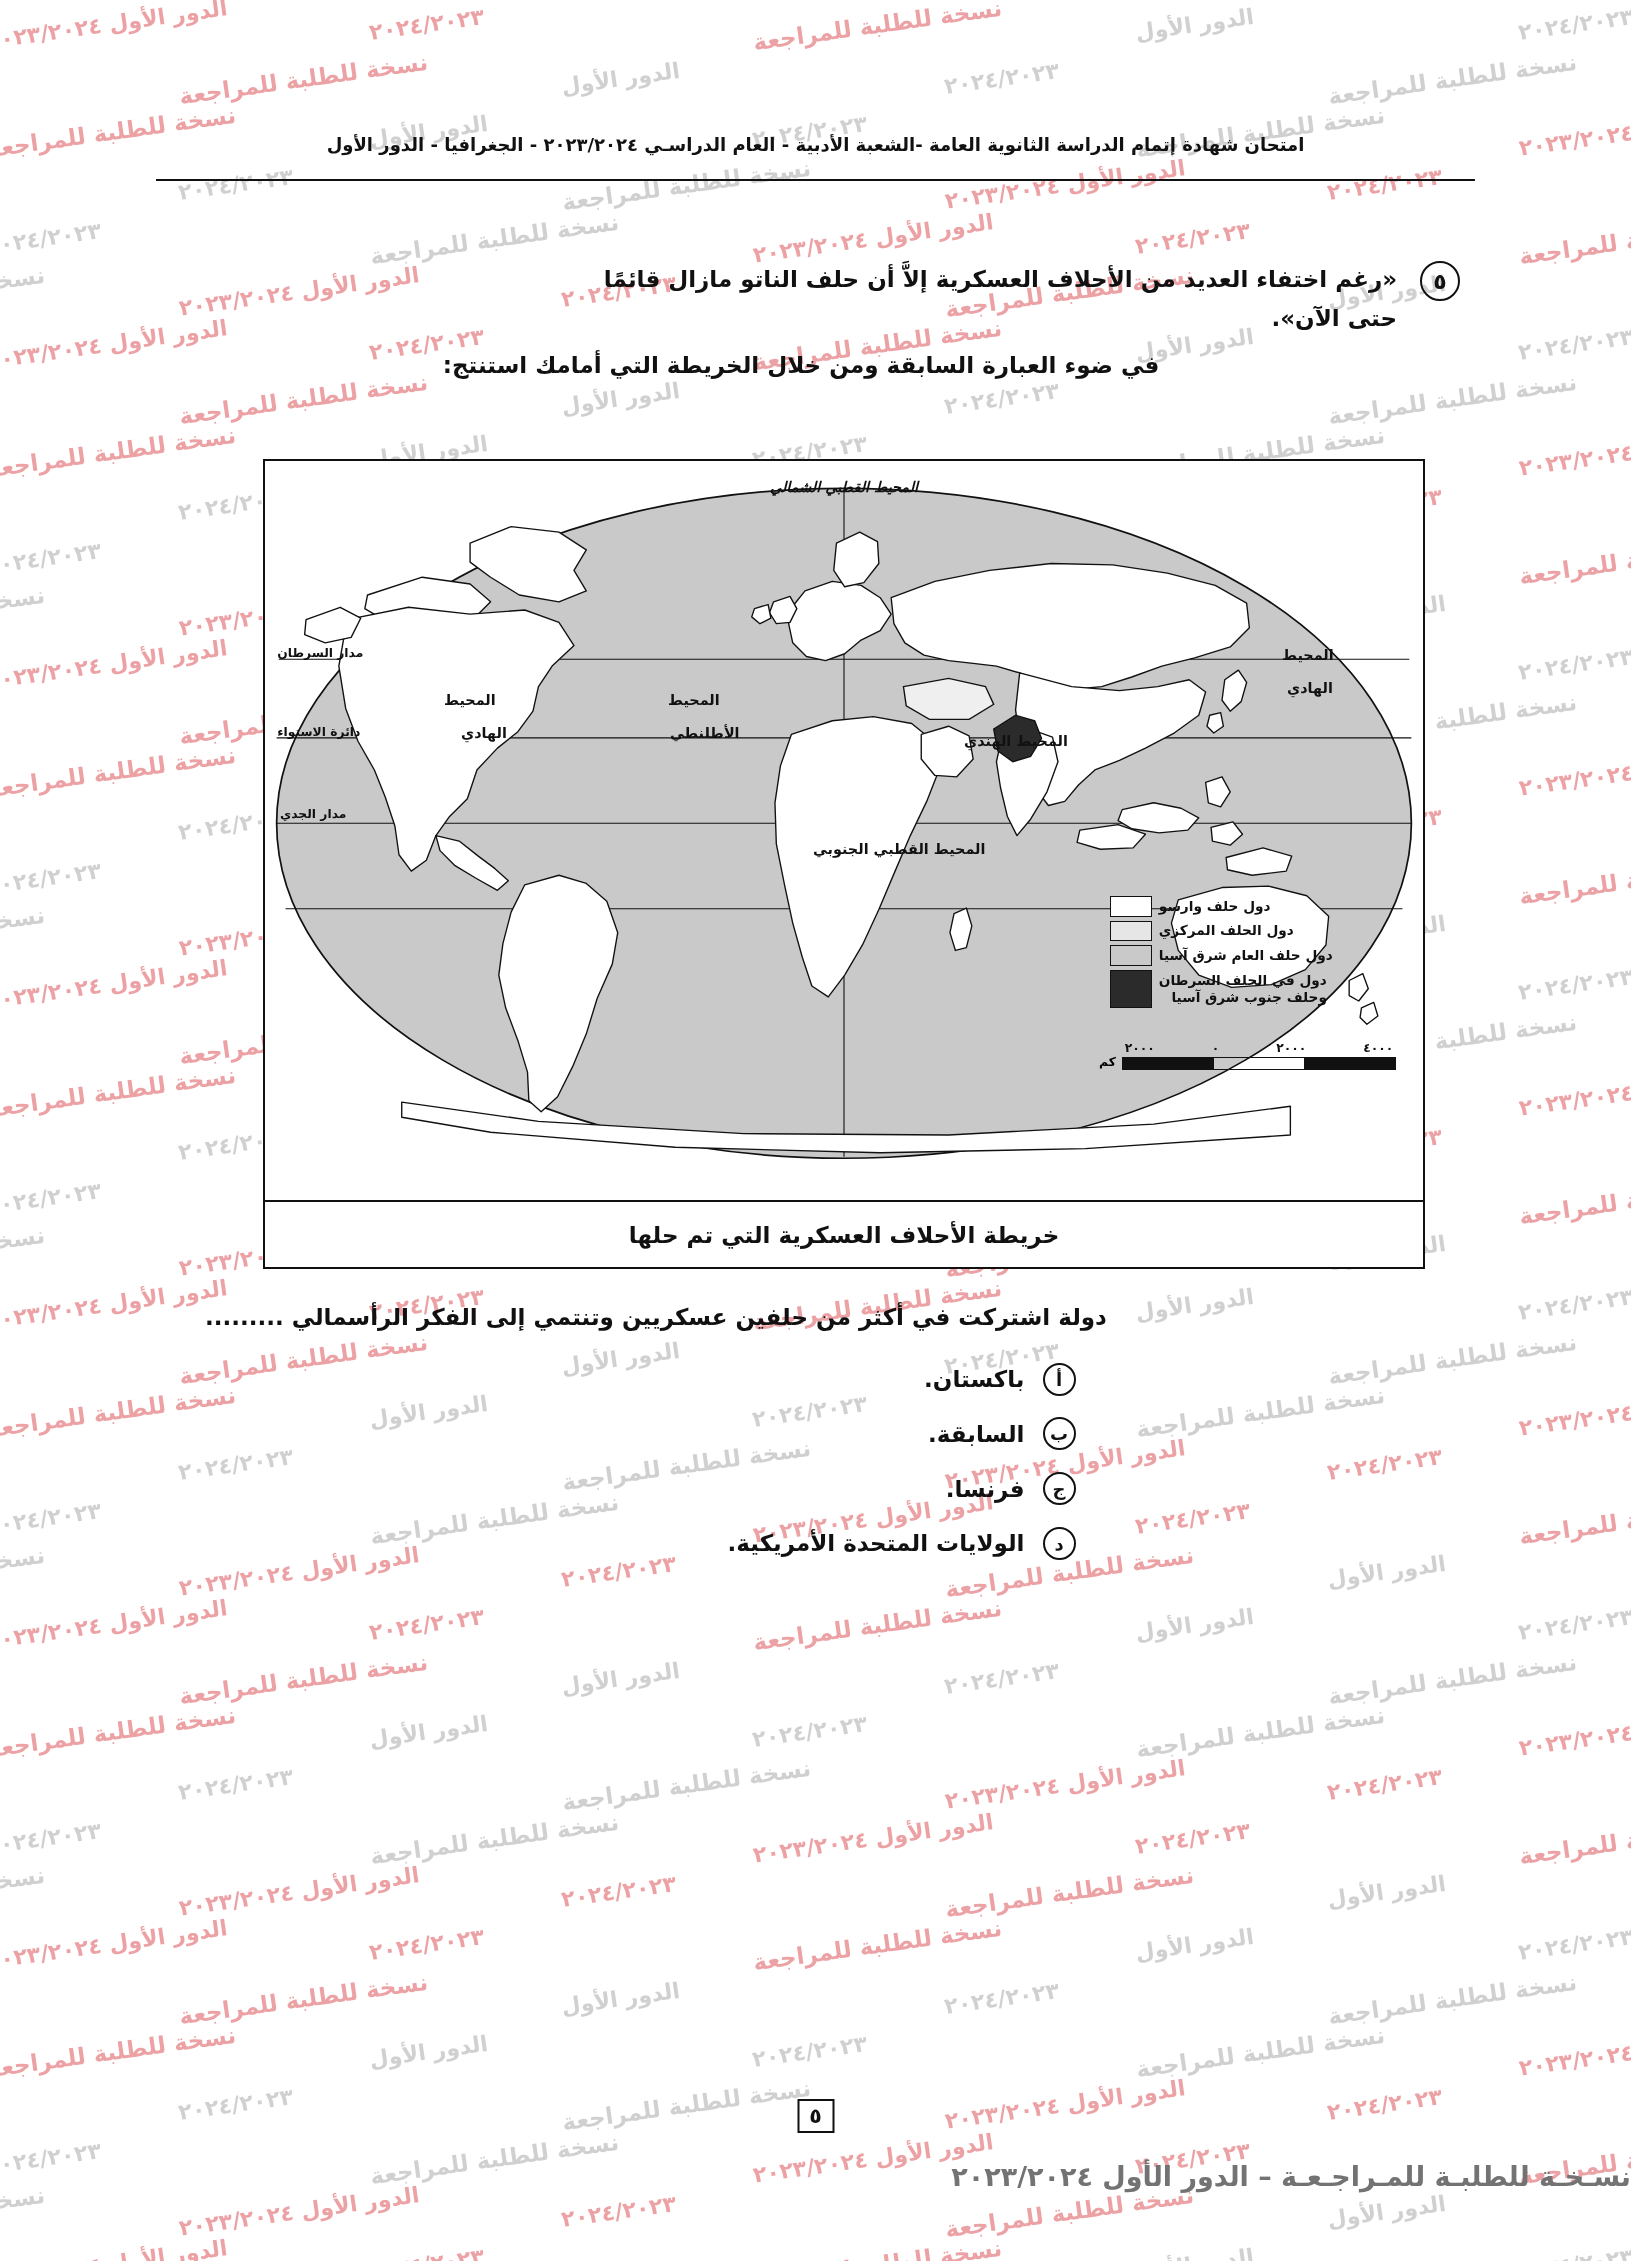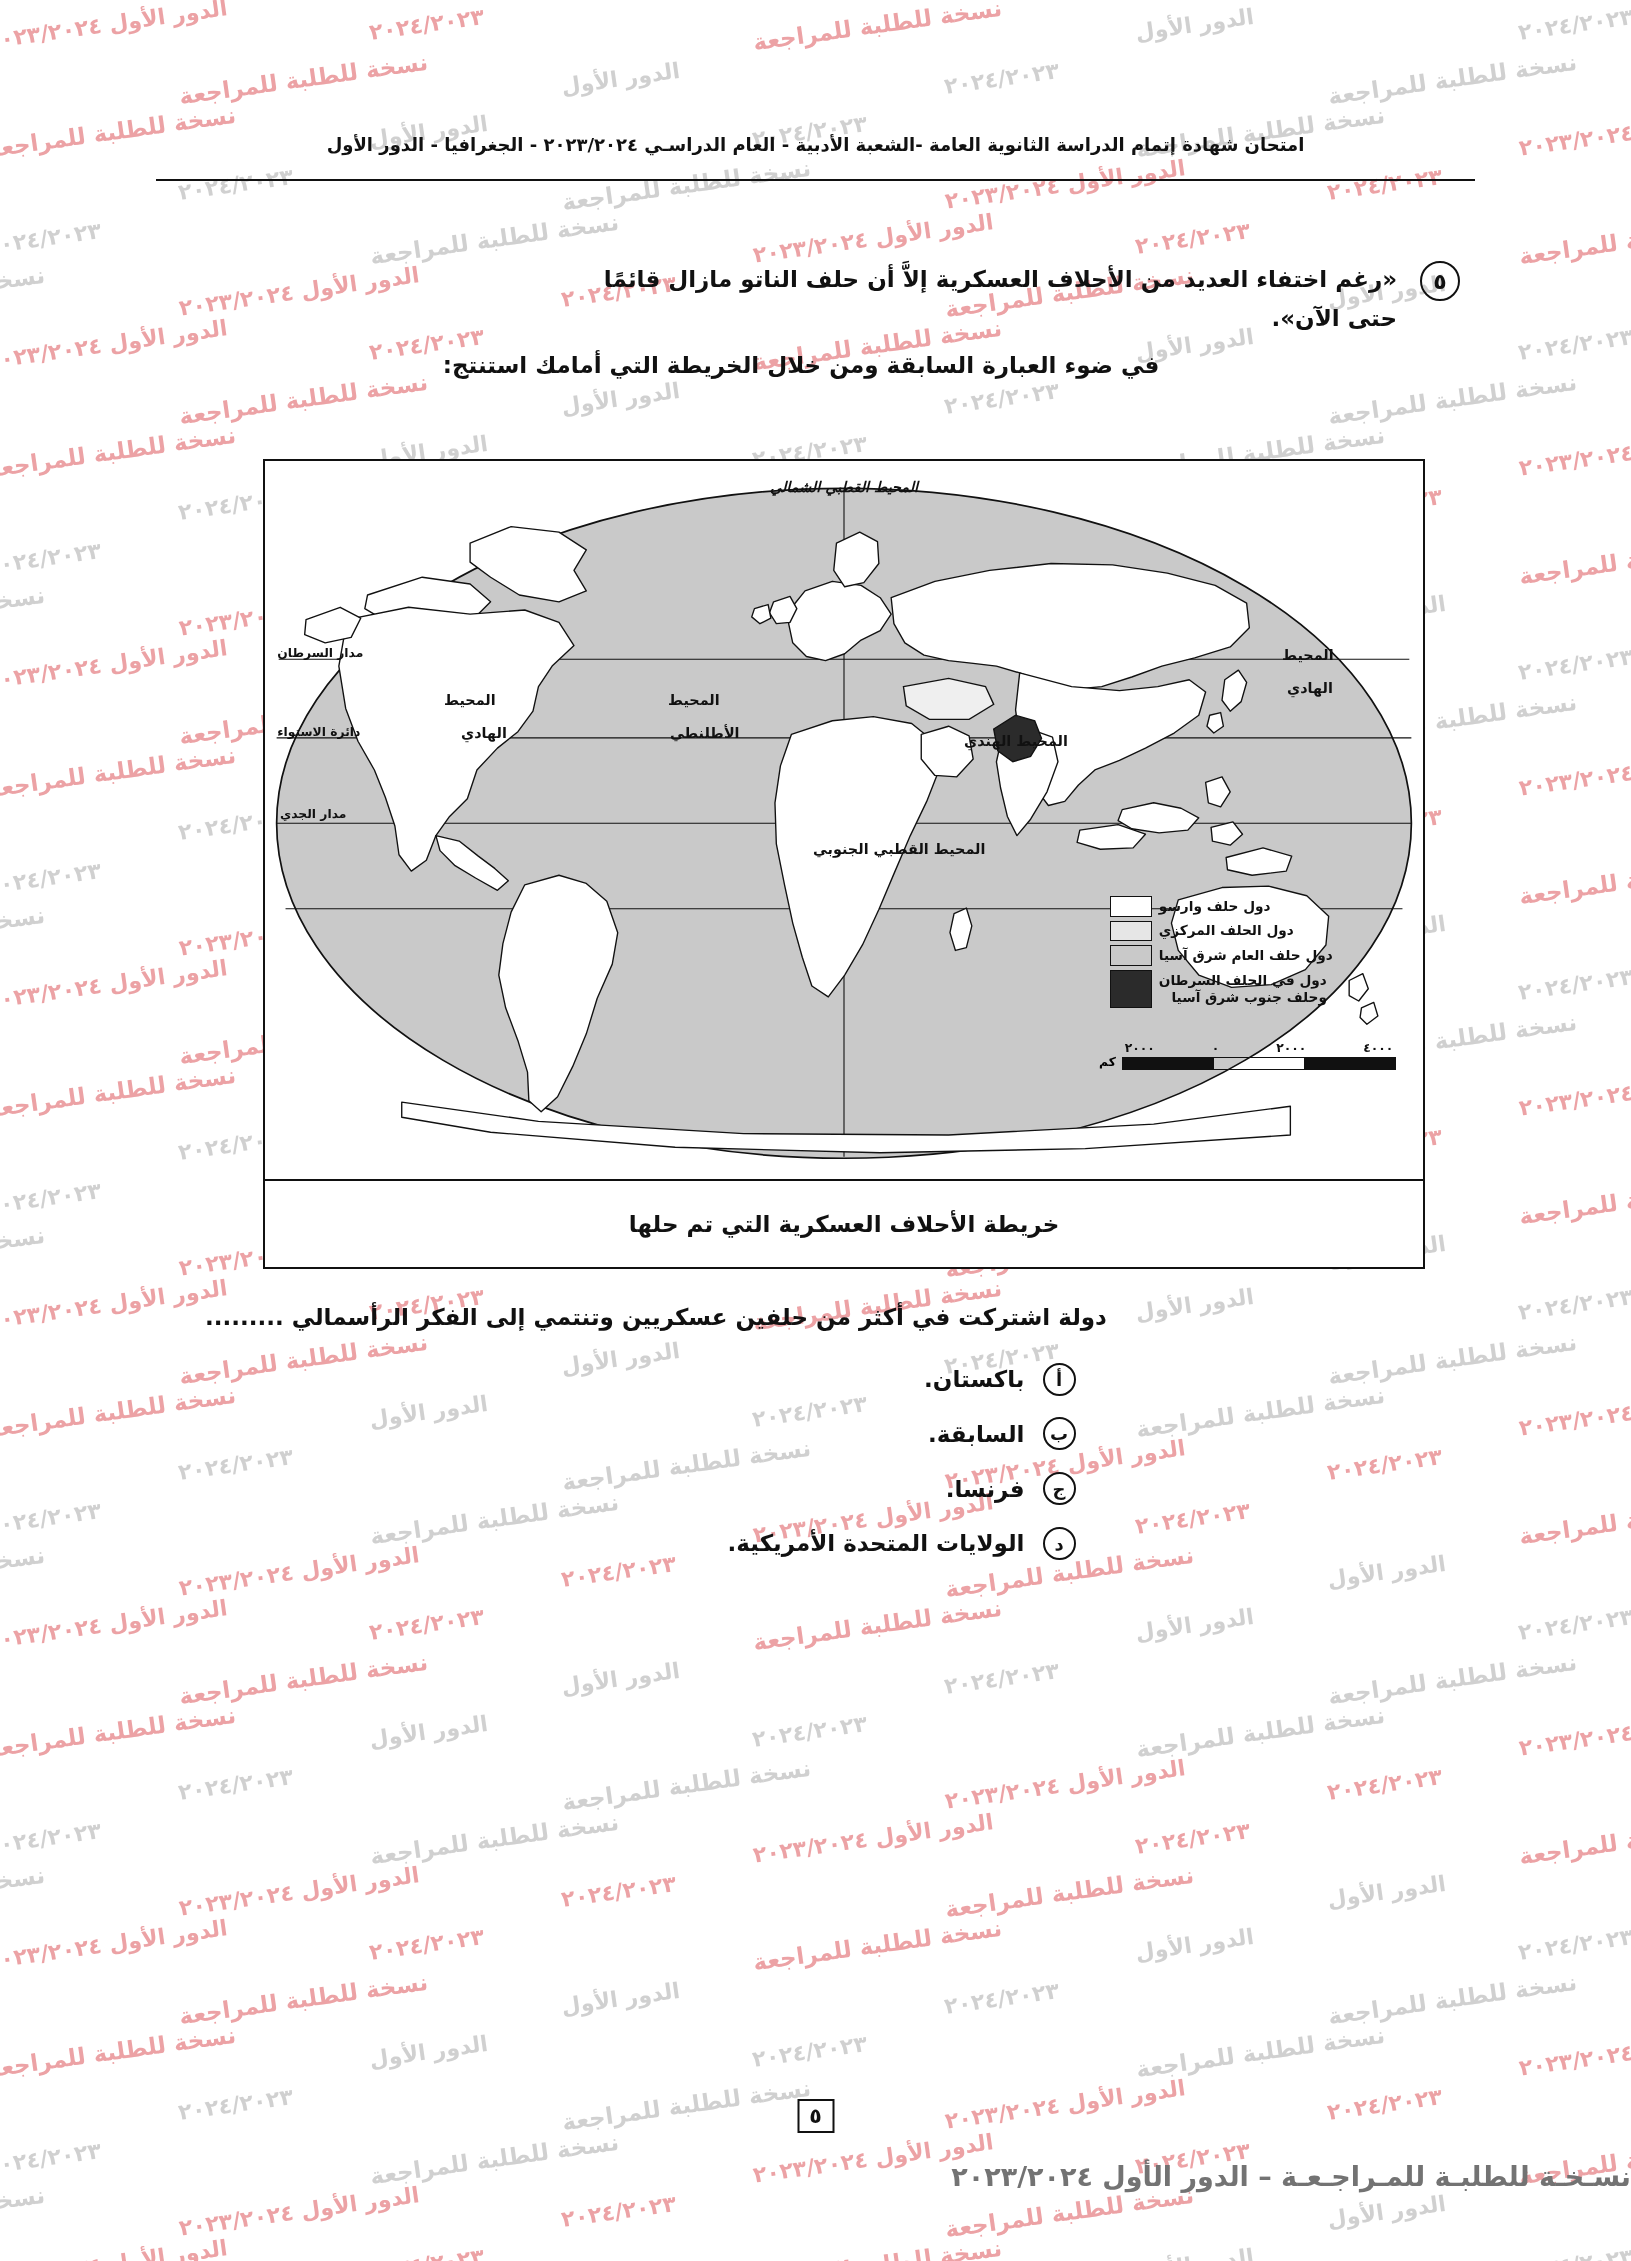--- a/index.html
+++ b/index.html
@@ -124,21 +124,21 @@
   #map-area {
     position: absolute;
     left: 0; right: 0; top: 0;
     height: 728px;
     overflow: hidden;
   }
   #figure-caption {
     position: absolute;
     left: 0; right: 0;
     bottom: 0;
-    height: 88px;
+    height: 67px;
     border-top: 2.1px solid #111;
     display: flex;
     align-items: center;
     justify-content: center;
     font-size: 23px;
     font-weight: bold;
     color: #111;
     box-sizing: border-box;
   }
 

